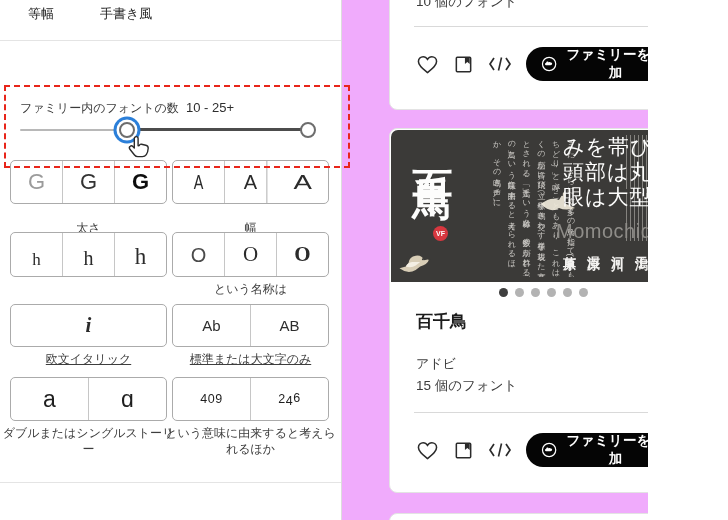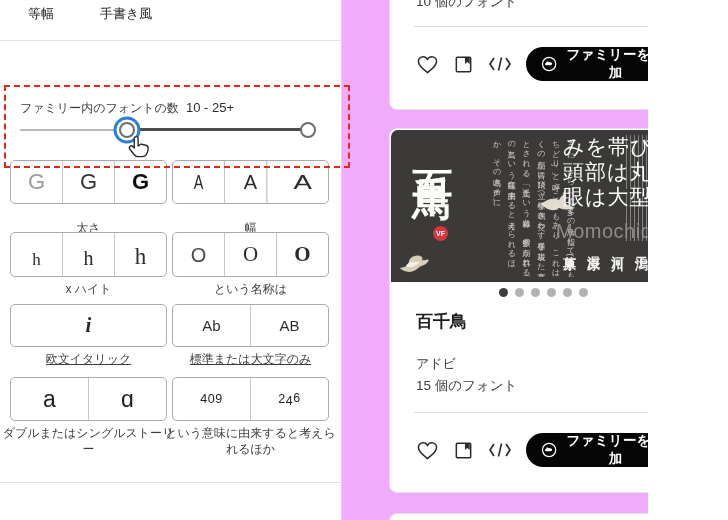--- a/index.html
+++ b/index.html
@@ -146,21 +146,20 @@
     <div class="group gA r2 xh serif">
       <div class="cell xh1">h</div>
       <div class="cell xh2">h</div>
       <div class="cell xh3">h</div>
     </div>
     <div class="group gB r2">
       <div class="cell ct1">O</div>
       <div class="cell ct2 serif">O</div>
       <div class="cell ct3 serif">O</div>
     </div>
-    <div class="glabel lA t2">x ハイト</div>
     <div class="glabel lB t2">という名称は</div>
 
     <div class="group gA r3">
       <div class="cell it serif">i</div>
     </div>
     <div class="group gB r3">
       <div class="cell cap">Ab</div>
       <div class="cell cap">AB</div>
     </div>
     <div class="glabel lA t3">欧文イタリック</div>

